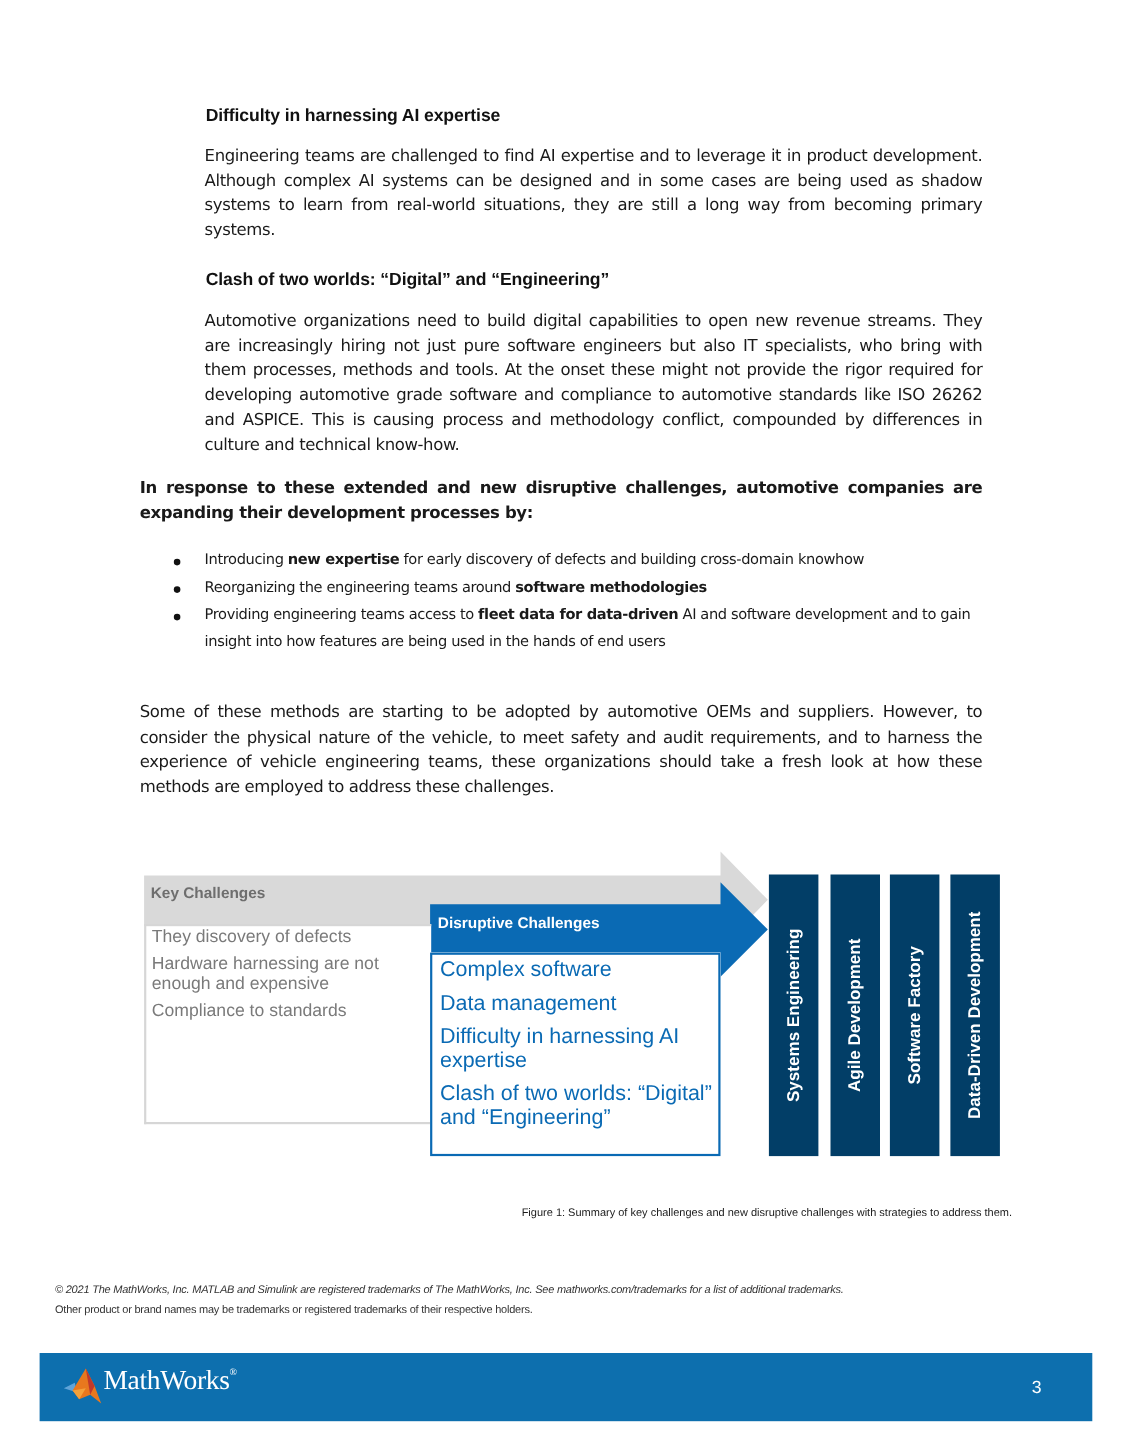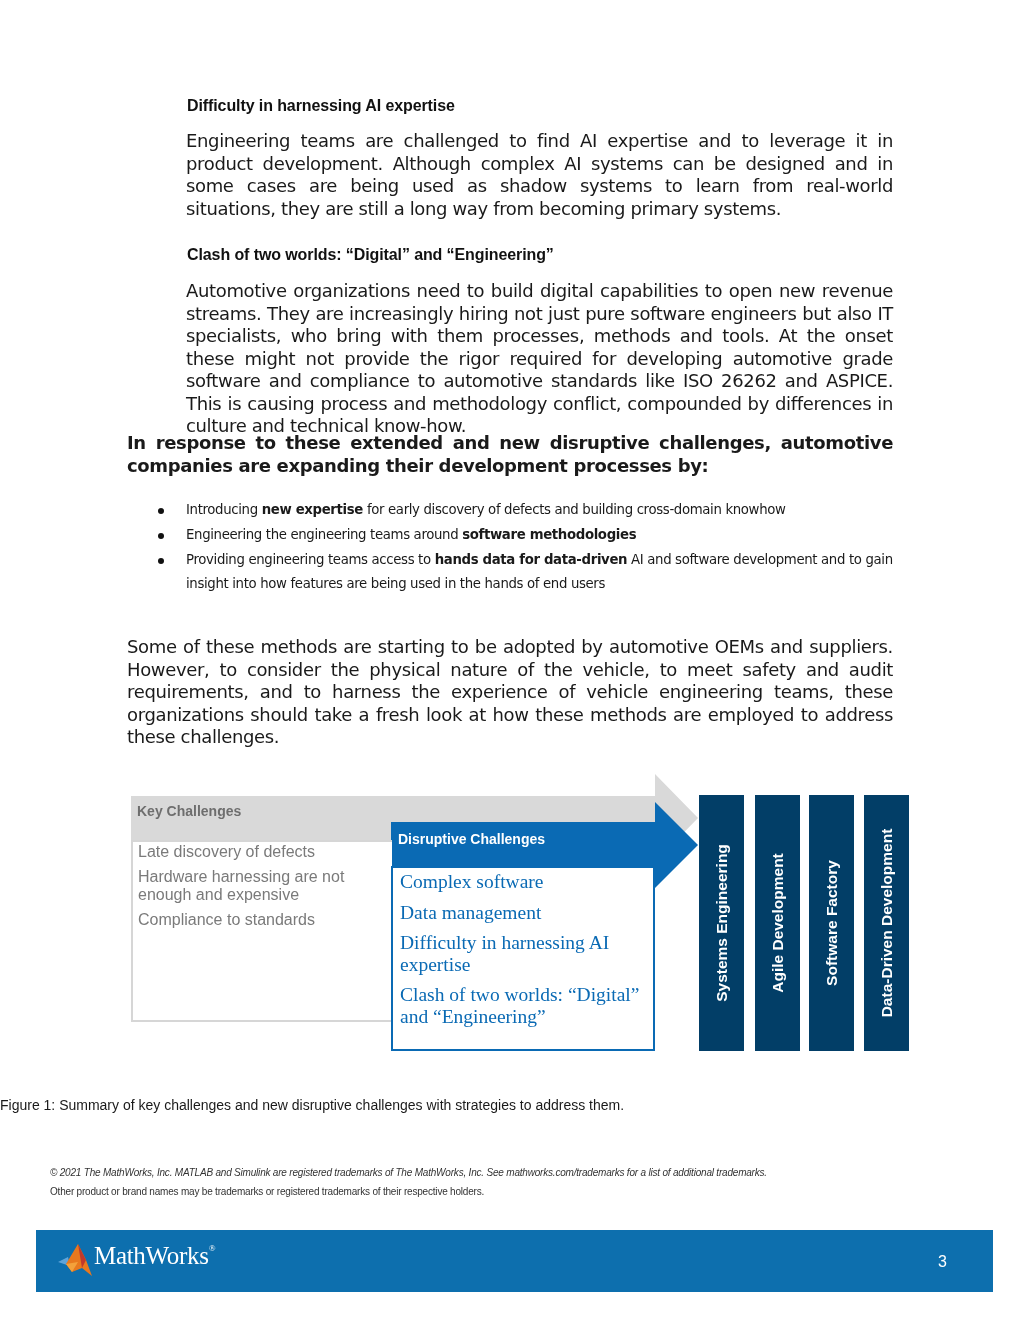--- a/index.html
+++ b/index.html
@@ -1,44 +1,44 @@
 <!DOCTYPE html>
 <html><head>
 <meta charset="utf-8">
 <style>
   html, body { margin: 0; padding: 0; background: #ffffff; }
   body { width: 1020px; height: 1320px; position: relative; overflow: hidden; font-family: "Liberation Sans", sans-serif; color: #1a1a1a; }
 
   .h3 { position: absolute; left: 187px; font-family: "Liberation Sans", sans-serif; font-weight: bold; font-size: 16px; color: #111; letter-spacing: -0.1px; }
-  .para { position: absolute; font-family: "DejaVu Sans", sans-serif; font-size: 18px; line-height: 22.5px; color: #1a1a1a; text-align: justify; letter-spacing: -0.35px; word-spacing: 0px; }
+  .para { position: absolute; font-family: "DejaVu Sans", sans-serif; font-size: 15px; line-height: 22.5px; color: #1a1a1a; text-align: justify; letter-spacing: -0.35px; word-spacing: 0px; }
   .para.sub { left: 186px; width: 707px; }
   .para.main { left: 127px; width: 766px; }
 
   .bullets { position: absolute; left: 127px; top: 498px; width: 766px; margin: 0; padding: 0; list-style: none; font-family: "DejaVu Sans", sans-serif; font-size: 13.3px; line-height: 24.8px; letter-spacing: -0.35px; color: #1a1a1a; }
   .bullets li { position: relative; padding-left: 59px; }
   .bullets li .dot { position: absolute; left: 31px; top: 10px; width: 6px; height: 6px; border-radius: 50%; background: #111; }
   .bullets b { font-weight: bold; }
 
   
   .fig { position: absolute; left: 0; top: 0; width: 1020px; height: 1100px; pointer-events: none; }
   .fig * { pointer-events: auto; }
   .key-title { position: absolute; left: 137px; top: 803px; font-family: "Liberation Sans", sans-serif; font-weight: bold; font-size: 14px; color: #6e6e6e; }
   .key-box { position: absolute; left: 131px; top: 840px; width: 261px; height: 182px; border: 2px solid #d6d6d6; border-right: none; box-sizing: border-box; background: #fff; }
   .key-items { position: absolute; left: 138px; top: 843px; width: 250px; font-family: "Liberation Sans", sans-serif; font-size: 16px; line-height: 18px; color: #7a7a7a; }
   .key-items div { margin-bottom: 7px; }
 
   .dis-title { position: absolute; left: 398px; top: 831px; font-family: "Liberation Sans", sans-serif; font-weight: bold; font-size: 14px; color: #ffffff; }
   .dis-box { position: absolute; left: 391px; top: 866px; width: 264px; height: 185px; border: 2px solid #0a6ab4; box-sizing: border-box; background: #fff; }
-  .dis-items { position: absolute; left: 400px; top: 871px; width: 250px; font-family: Liberation Serif, serif; font-size: 19.5px; line-height: 21.5px; color: #0a6ab4; }
+  .dis-items { position: absolute; left: 400px; top: 871px; width: 250px; font-family: Liberation Sans, sans-serif; font-size: 19.5px; line-height: 21.5px; color: #0a6ab4; }
   .dis-items div { margin-bottom: 9px; }
 
   .pillar { position: absolute; top: 795px; width: 45px; height: 256px; background: #023e67; }
   .pillar span { position: absolute; left: 50%; top: 50%; transform: translate(-50%, -50%) rotate(-90deg); white-space: nowrap; font-family: "Liberation Sans", sans-serif; font-weight: bold; font-size: 15.5px; color: #ffffff; }
 
-  .caption { position: absolute; left: 0; width: 920px; top: 1097px; text-align: left; font-family: "Liberation Sans", sans-serif; font-size: 14px; color: #1a1a1a; }
+  .caption { position: absolute; left: 0; width: 920px; top: 1097px; text-align: right; font-family: "Liberation Sans", sans-serif; font-size: 10px; color: #1a1a1a; }
 
   .legal { position: absolute; left: 50px; font-family: "Liberation Sans", sans-serif; font-size: 10px; color: #333; letter-spacing: -0.2px; }
 
   .footer { position: absolute; left: 36px; top: 1230px; width: 957px; height: 62px; background: #0d6fae; }
   .logo-text { position: absolute; left: 94px; top: 1242px; font-family: "Liberation Serif", serif; font-size: 25px; color: #ffffff; letter-spacing: -0.3px; }
   .logo-text sup { font-size: 9px; position: relative; top: -4px; }
   .page-num { position: absolute; left: 938px; top: 1253px; font-family: "Liberation Sans", sans-serif; font-size: 16px; color: #ffffff; }
 </style>
 </head>
 <body>
@@ -46,38 +46,38 @@
 <div class="h3" style="top:97px;">Difficulty in harnessing AI expertise</div>
 <p class="para sub" style="top:130px; margin:0;">Engineering teams are challenged to find AI expertise and to leverage it in product development. Although complex AI systems can be designed and in some cases are being used as shadow systems to learn from real-world situations, they are still a long way from becoming primary systems.</p>
 
 <div class="h3" style="top:246px;">Clash of two worlds: “Digital” and “Engineering”</div>
 <p class="para sub" style="top:280px; margin:0;">Automotive organizations need to build digital capabilities to open new revenue streams. They are increasingly hiring not just pure software engineers but also IT specialists, who bring with them processes, methods and tools. At the onset these might not provide the rigor required for developing automotive grade software and compliance to automotive standards like ISO 26262 and ASPICE. This is causing process and methodology conflict, compounded by differences in culture and technical know-how.</p>
 
 <p class="para main" style="top:432px; margin:0;font-weight:bold;">In response to these extended and new disruptive challenges, automotive companies are expanding their development processes by:</p>
 
 <ul class="bullets">
   <li><span class="dot"></span><span>Introducing </span><b>new expertise</b><span> for early discovery of defects and building cross-domain knowhow</span></li>
-  <li><span class="dot"></span><span>Engineering the engineering teams around </span><b>software methodologies</b></li>
-  <li><span class="dot"></span><span>Providing engineering teams access to </span><b>hands data for data-driven</b><span> AI and software development and to gain insight into how features are being used in the hands of end users</span></li>
+  <li><span class="dot"></span><span>Reorganizing the engineering teams around </span><b>software methodologies</b></li>
+  <li><span class="dot"></span><span>Providing engineering teams access to </span><b>fleet data for data-driven</b><span> AI and software development and to gain insight into how features are being used in the hands of end users</span></li>
 </ul>
 
 <p class="para main" style="top:636px; margin:0;">Some of these methods are starting to be adopted by automotive OEMs and suppliers. However, to consider the physical nature of the vehicle, to meet safety and audit requirements, and to harness the experience of vehicle engineering teams, these organizations should take a fresh look at how these methods are employed to address these challenges.</p>
 
 <div class="fig">
   <svg width="1020" height="1100" style="position:absolute; left:0; top:0;">
 
     <polygon points="131,796 655,796 655,774 698,818 655,862 655,840 131,840" fill="#d9d9d9"></polygon>
 
     <polygon points="391,822 655,822 655,802 698,845 655,888 655,866 391,866" fill="#0a6ab4"></polygon>
   </svg>
 
   <div class="key-title">Key Challenges</div>
   <div class="key-box"></div>
   <div class="key-items">
-    <div>Late discovery of defects</div>
+    <div>They discovery of defects</div>
     <div>Hardware harnessing are not enough and expensive</div>
     <div>Compliance to standards</div>
   </div>
 
   <div class="dis-title">Disruptive Challenges</div>
   <div class="dis-box"></div>
   <div class="dis-items">
     <div>Complex software</div>
     <div>Data management</div>
     <div>Difficulty in harnessing AI expertise</div>

